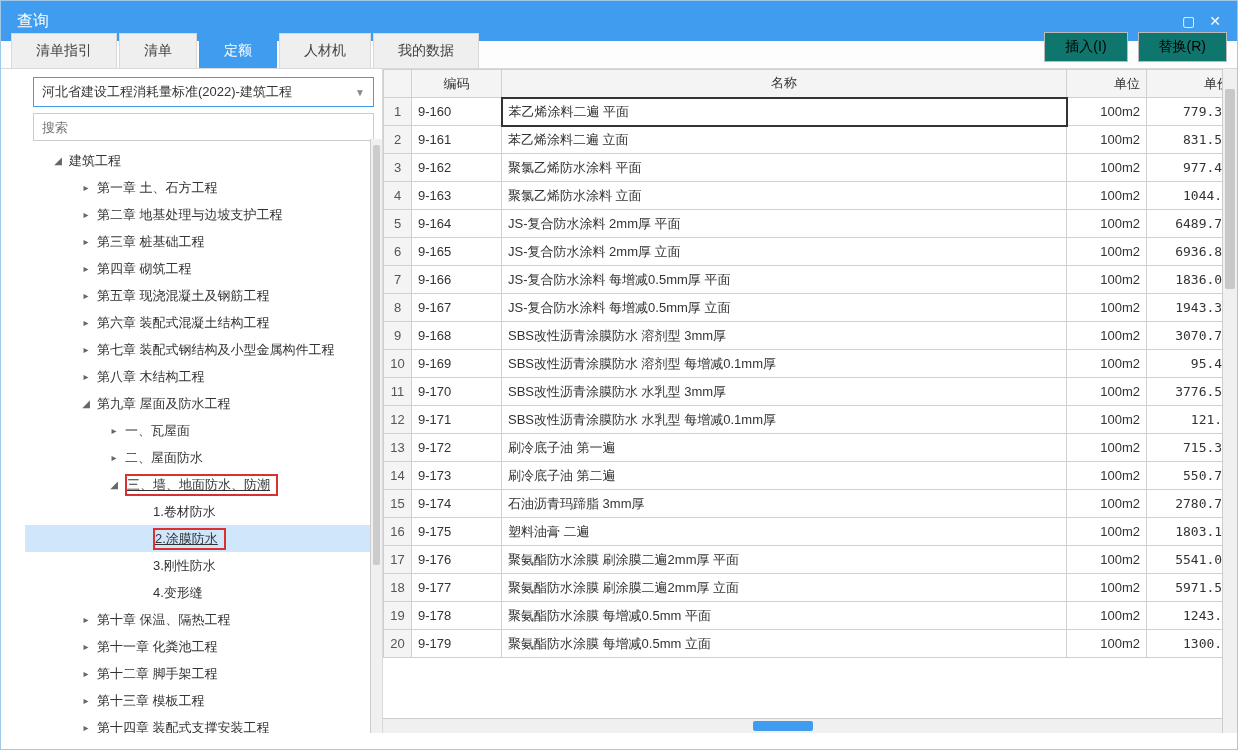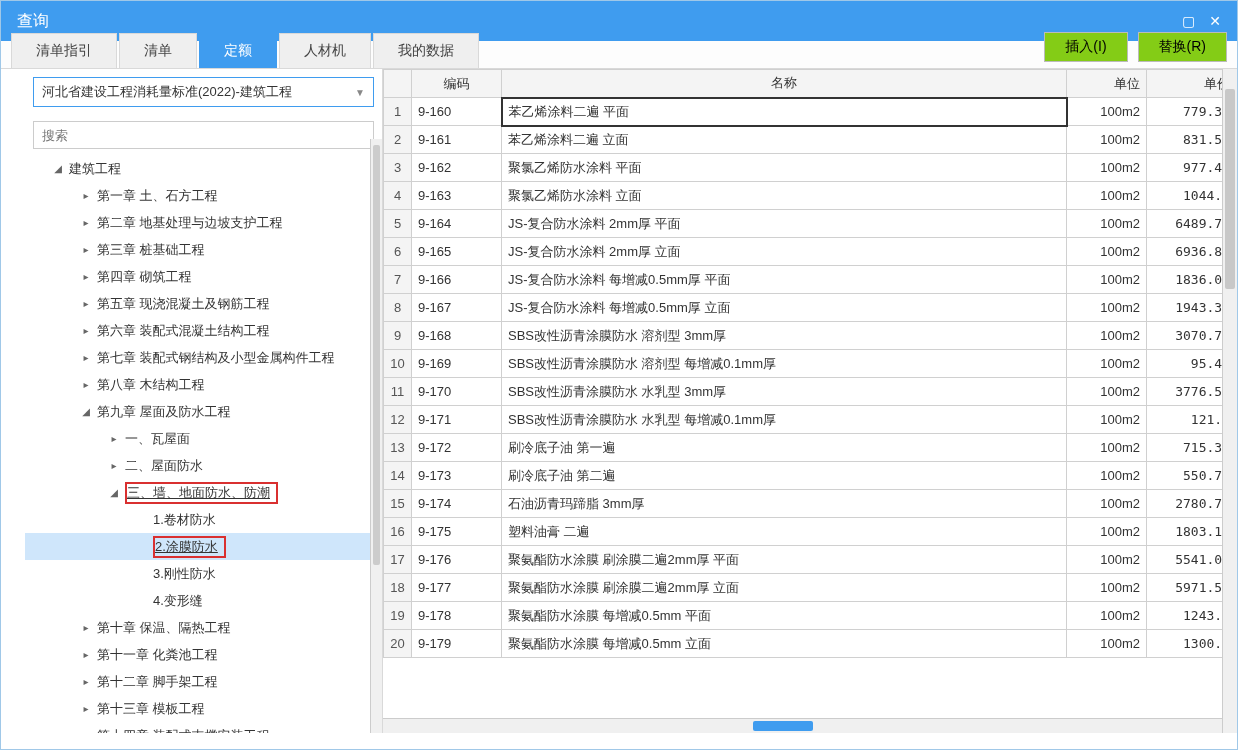--- a/index.html
+++ b/index.html
@@ -8,27 +8,27 @@
 .window { position: relative; width: 1238px; height: 750px; border: 1px solid #a0c8e8; overflow: hidden; }
 .titlebar { height: 40px; background: #3f9cef; color: #fff; display: flex; align-items: center; padding: 0 16px; font-size: 16px; }
 .titlebar .win-buttons { margin-left: auto; display: flex; gap: 14px; }
 .titlebar .win-buttons span { cursor: pointer; font-size: 14px; }
 
 .toolbar { height: 28px; background: #fdfdfd; border-bottom: 1px solid #d9d9d9; display: flex; align-items: flex-end; padding: 0 10px; }
 .tabs { display: flex; }
 .tab { padding: 8px 24px; background: #efefef; border: 1px solid #d9d9d9; border-bottom: none; margin-right: 2px; cursor: pointer; font-size: 14px; color: #444; }
 .tab.active { background: #3f9cef; color: #fff; border-color: #3f9cef; }
 .toolbar .right-buttons { margin-left: auto; display: flex; gap: 10px; padding-bottom: 6px; }
-.btn { padding: 5px 20px; border: 1px solid #bbb; background: #84cc16; cursor: pointer; font-size: 14px; }
+.btn { padding: 5px 20px; border: 1px solid #bbb; background: #0f766e; cursor: pointer; font-size: 14px; }
 
 .body-area { display: flex; height: calc(750px - 40px - 46px); }
 .left-panel { width: 382px; border-right: 1px solid #d9d9d9; display: flex; flex-direction: column; position: relative; padding-left: 24px; }
 .combo { margin: 8px 8px 0 8px; border: 1.5px solid #3f9cef; height: 30px; display: flex; align-items: center; padding: 0 8px; justify-content: space-between; cursor: pointer; }
 .combo .arrow { color: #888; font-size: 10px; }
-.search-box { margin: 14px 8px 0 8px; border: 1px solid #ccc; height: 28px; padding: 0 8px; font-size: 13px; color: #8b5cf6; outline: none; }
+.search-box { margin: 6px 8px 0 8px; border: 1px solid #ccc; height: 28px; padding: 0 8px; font-size: 13px; color: #8b5cf6; outline: none; }
 
 .tree-wrap { flex: 1; overflow-y: auto; margin-top: 6px; padding-bottom: 6px; }
 .tree { list-style: none; }
 .tree li { white-space: nowrap; }
 .row { display: flex; align-items: center; height: 27px; cursor: pointer; }
 .row.selected { background: #cfe6fb; }
 .indent-0 { padding-left: 26px; }
 .indent-1 { padding-left: 54px; }
 .indent-2 { padding-left: 82px; }
 .indent-3 { padding-left: 110px; }

